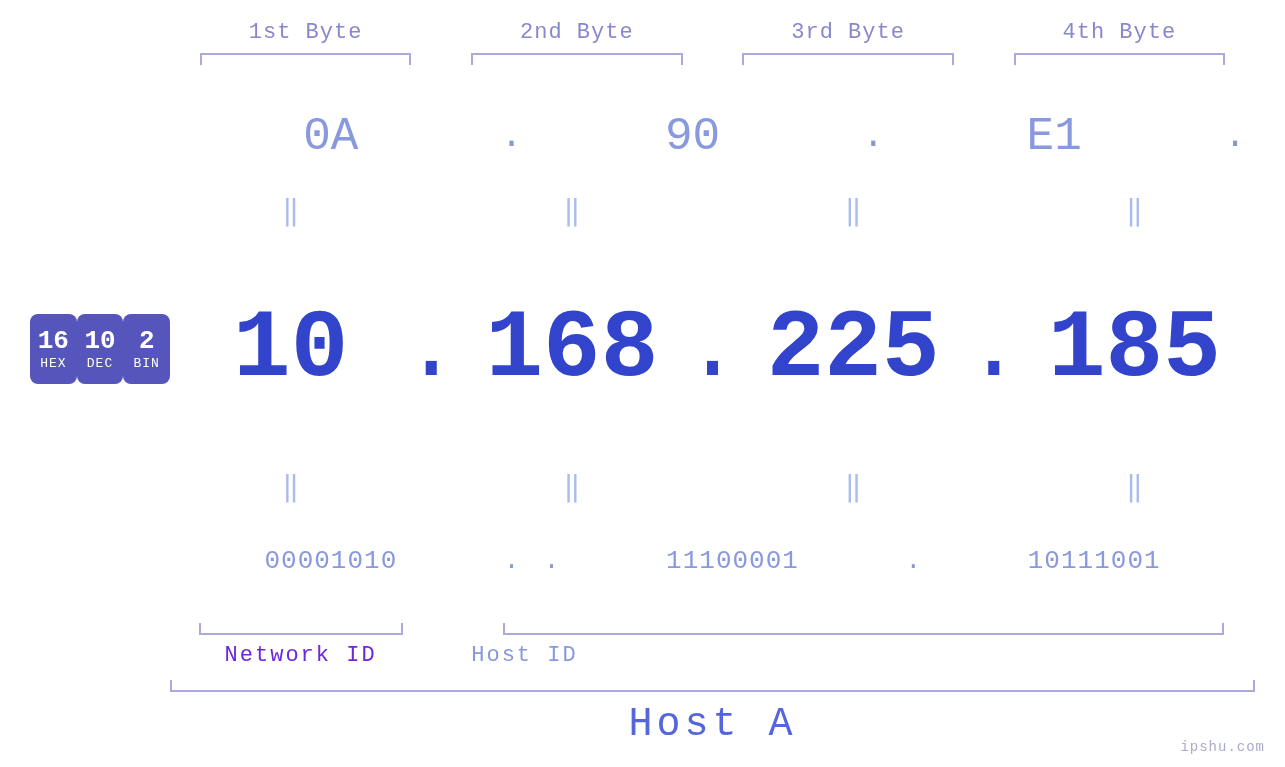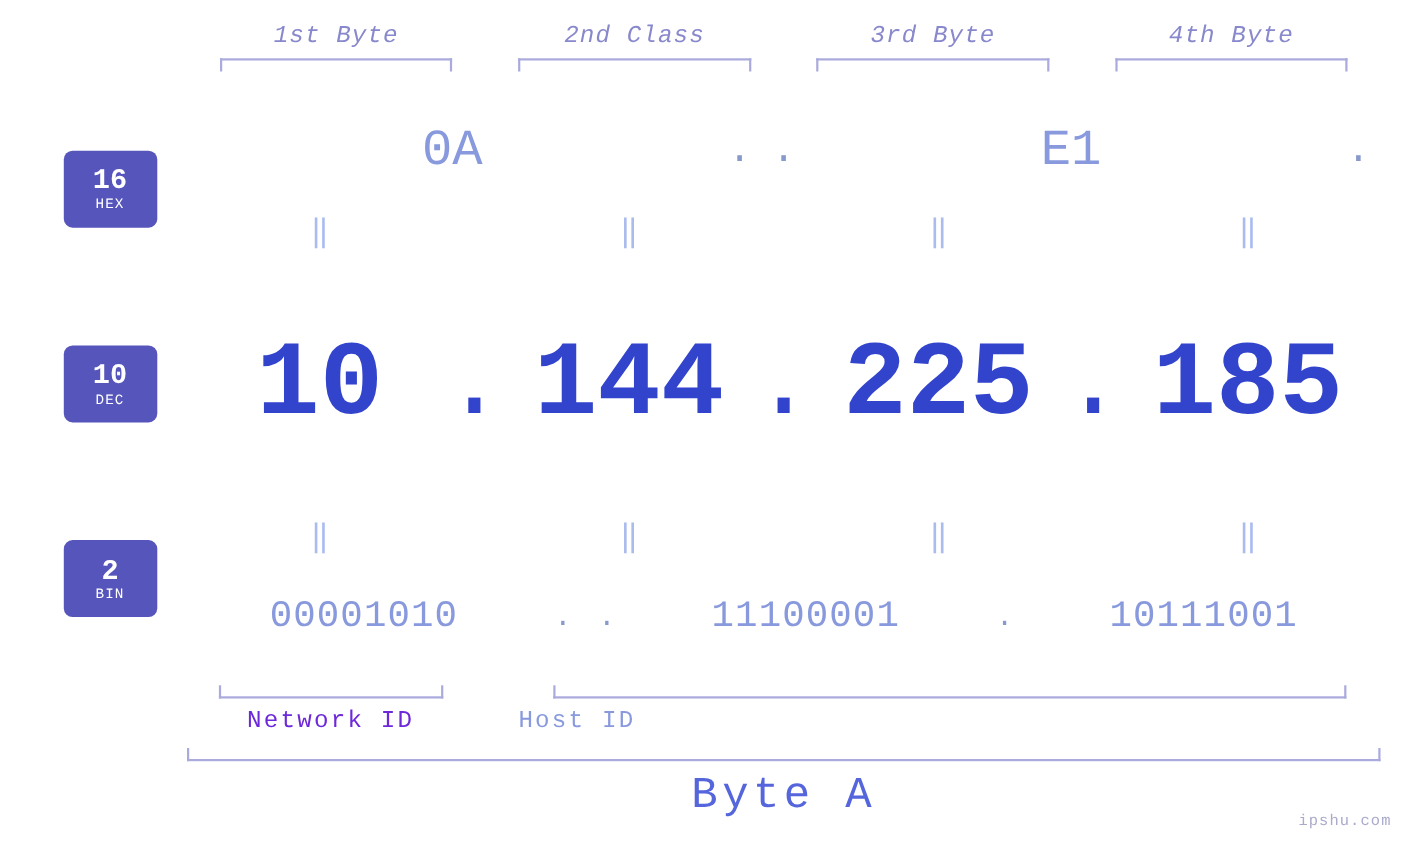--- a/index.html
+++ b/index.html
@@ -22,21 +22,20 @@
       padding: 20px 30px;
       position: relative;
     }
 
     
     .byte-headers {
       display: flex;
       width: 100%;
       margin-bottom: 8px;
       padding-left: 140px;
-      font-style: italic;
     }
 
     .byte-header {
       flex: 1;
       text-align: center;
       color: #8888cc;
       font-size: 22px;
       letter-spacing: 1px;
     }
 
@@ -67,21 +66,20 @@
     .content-area {
       display: flex;
       width: 100%;
       align-items: stretch;
       flex: 1;
     }
 
     .label-column {
       width: 140px;
       display: flex;
-      flex-direction: column;
       align-items: center;
       justify-content: space-around;
       gap: 0;
     }
 
     .base-badge {
       width: 85px;
       height: 70px;
       background: #5555bb;
       border-radius: 8px;
@@ -161,21 +159,21 @@
     
     .dec-value {
       color: #3344cc;
       font-size: 96px;
       font-weight: bold;
     }
 
     
     .bin-value {
       color: #8899dd;
-      font-size: 34px;
+      font-size: 26px;
       letter-spacing: 1px;
     }
 
     
     .bottom-section {
       width: 100%;
       padding-left: 140px;
       margin-top: 8px;
     }
 
@@ -254,21 +252,21 @@
       letter-spacing: 1px;
     }
   </style>
 </head>
 <body>
 
 <div class="main-container">
 
   <div class="byte-headers">
     <div class="byte-header">1st Byte</div>
-    <div class="byte-header">2nd Class</div>
+    <div class="byte-header">2nd Byte</div>
     <div class="byte-header">3rd Byte</div>
     <div class="byte-header">4th Byte</div>
   </div>
 
   <div class="brackets-top">
     <div class="bracket-cell">
         <div class="bracket-top"></div>
       </div>
     <div class="bracket-cell">
         <div class="bracket-top"></div>
@@ -298,20 +296,23 @@
       </div>
     </div>
 
     <div class="bytes-grid">
 
       <div class="bytes-row">
         <div class="byte-cell">
             <span class="hex-value">0A</span>
           </div>
         <div class="dot-cell">.</div>
+        <div class="byte-cell">
+            <span class="hex-value">90</span>
+          </div>
         <div class="dot-cell">.</div>
         <div class="byte-cell">
             <span class="hex-value">E1</span>
           </div>
         <div class="dot-cell">.</div>
       </div>
 
       <div class="bytes-row equals-row" style="flex:0; min-height:40px;">
         <div class="equals-cell" style="flex:1;">
             <span class="equals-symbol">‖</span>
@@ -329,21 +330,21 @@
             <span class="equals-symbol">‖</span>
           </div>
       </div>
 
       <div class="bytes-row" style="flex:2.2;">
         <div class="byte-cell">
             <span class="dec-value">10</span>
           </div>
         <div class="dot-cell" style="font-size:96px; color:#3344cc;">.</div>
         <div class="byte-cell">
-            <span class="dec-value">144</span>
+            <span class="dec-value">168</span>
           </div>
         <div class="dot-cell" style="font-size:96px; color:#3344cc;">.</div>
         <div class="byte-cell">
             <span class="dec-value">225</span>
           </div>
         <div class="dot-cell" style="font-size:96px; color:#3344cc;">.</div>
         <div class="byte-cell">
             <span class="dec-value">185</span>
           </div>
       </div>
@@ -403,20 +404,20 @@
       <div class="network-id-label">Network ID</div>
       <div style="width:40px;"></div>
       <div class="host-id-label">Host ID</div>
     </div>
 
     <div class="class-bracket-row">
       <div class="class-bracket"></div>
     </div>
 
     <div class="class-label-row">
-      <span class="class-label">Byte A</span>
+      <span class="class-label">Host A</span>
     </div>
 
   </div>
 
   <div class="watermark">ipshu.com</div>
 
 </div>
 
 </body></html>

